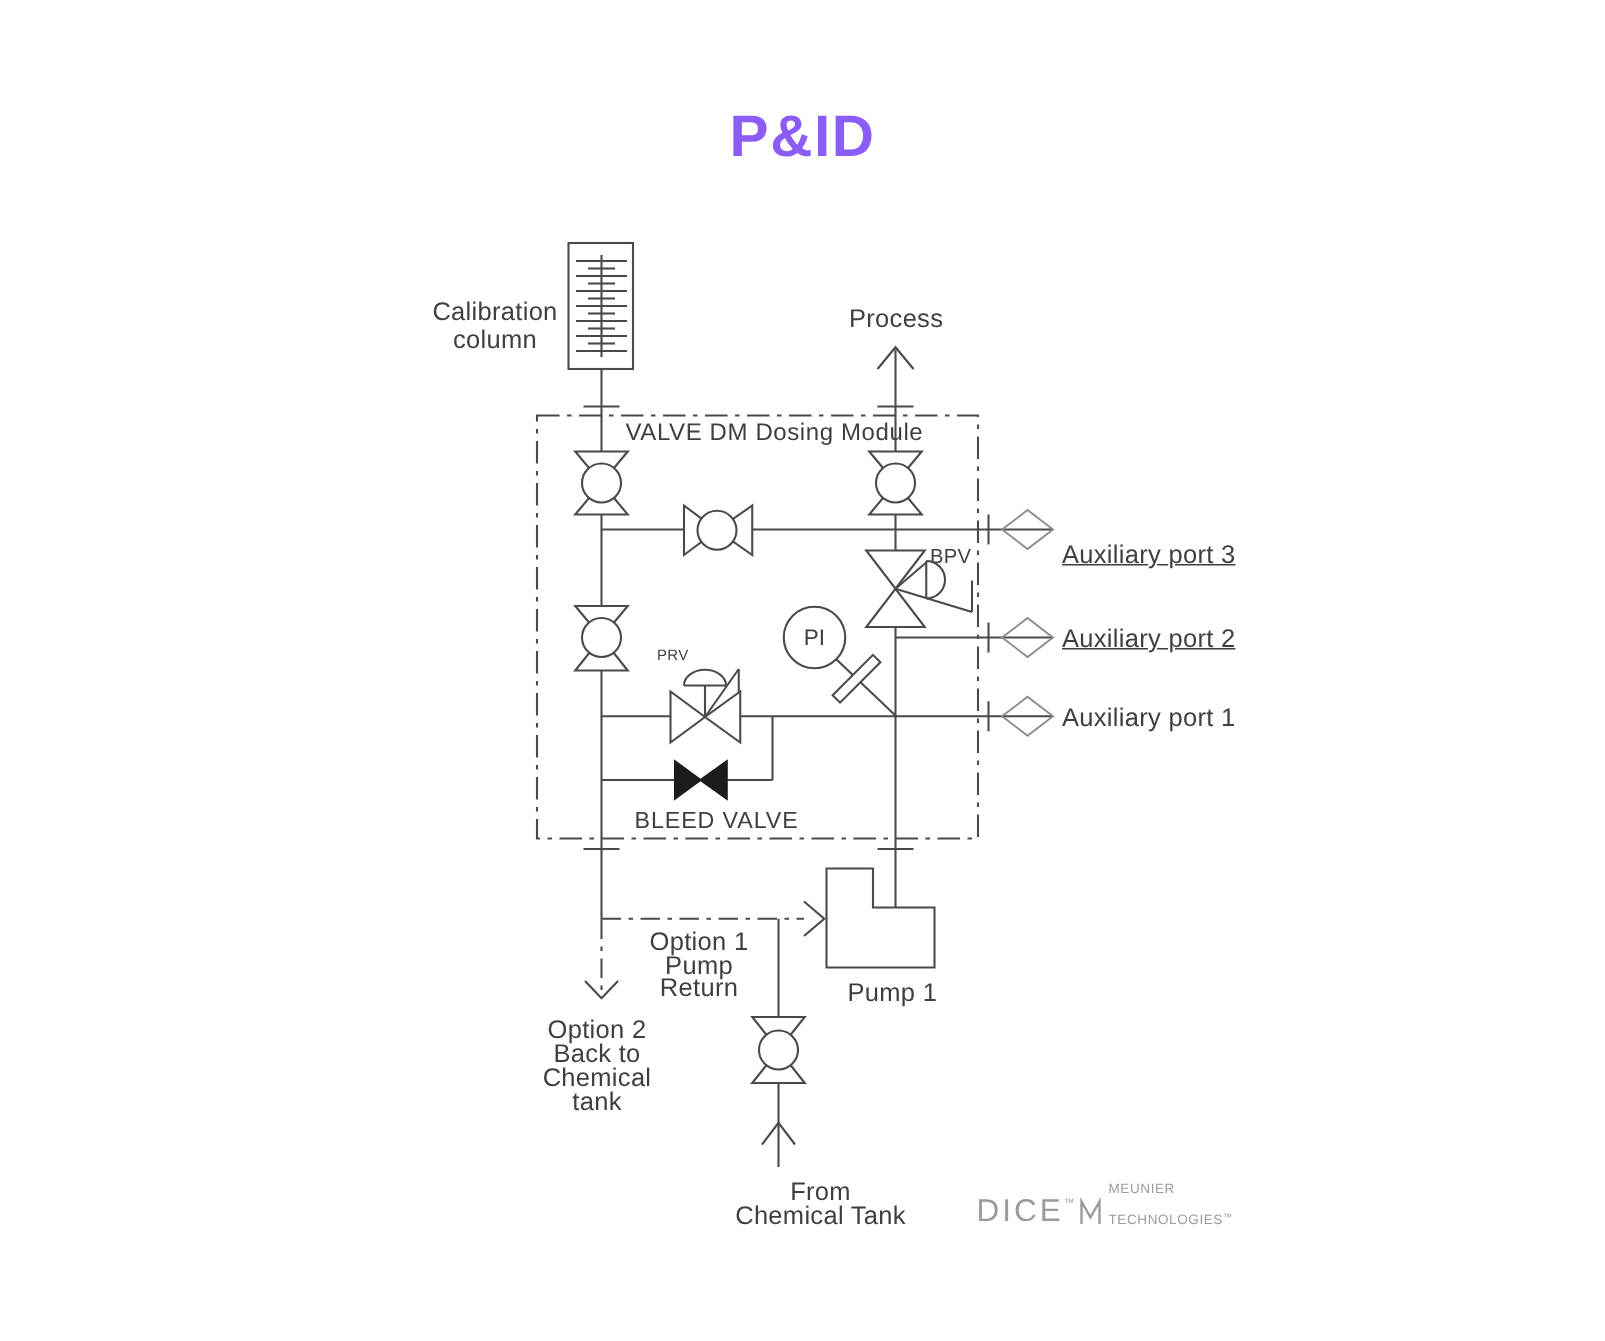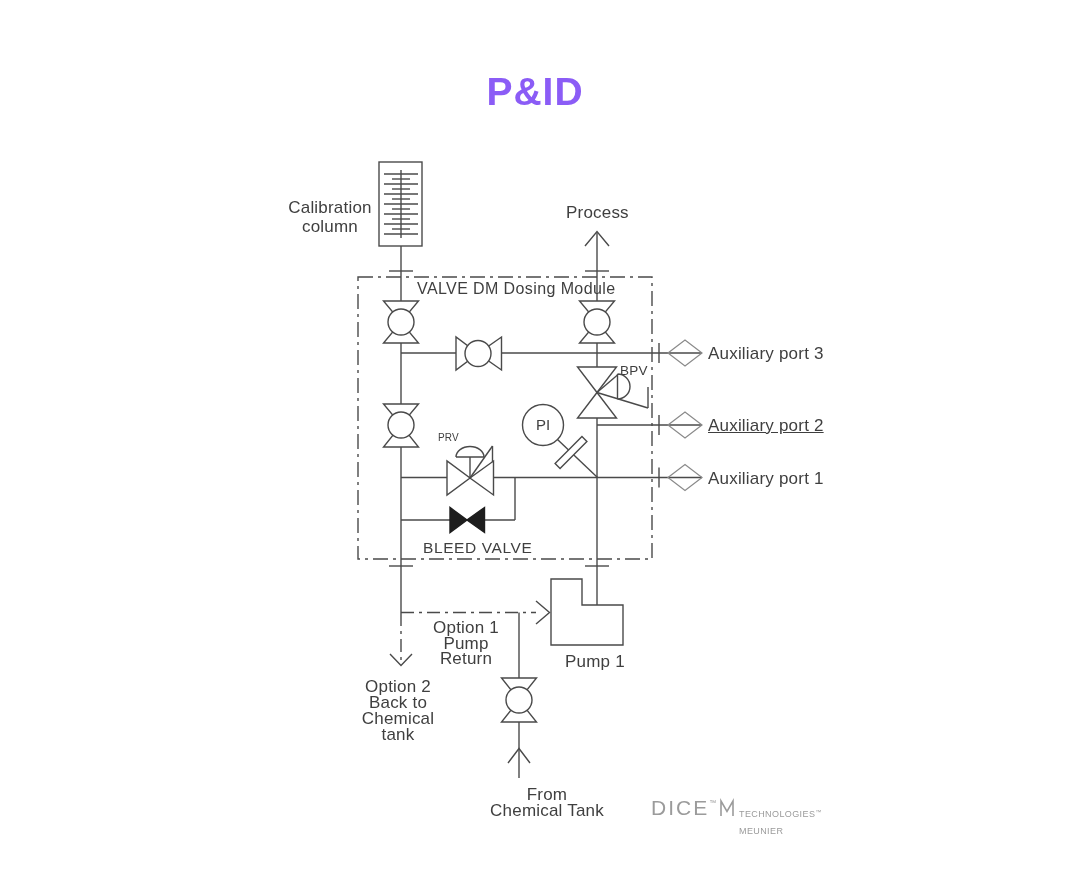--- a/index.html
+++ b/index.html
@@ -178,21 +178,21 @@
   <div class="lbl" style="left:566px;top:203px;">Process</div>
 
   <div class="lbl module-lbl" style="left:417px;top:280px;">VALVE DM Dosing Module</div>
 
   <div class="lbl small" style="left:620px;top:363px;">BPV</div>
 
   <div class="lbl small" style="left:438px;top:432px;font-size:10px;">PRV</div>
 
   <div class="lbl mid" style="left:423px;top:539px;letter-spacing:.6px;">BLEED VALVE</div>
 
-  <div class="lbl" style="left:708px;top:344px;">Auxiliary port 3</div>
+  <div class="lbl" style="left:708px;top:360px;text-decoration:underline;">Auxiliary port 3</div>
   <div class="lbl" style="left:708px;top:416px;text-decoration:underline;">Auxiliary port 2</div>
   <div class="lbl" style="left:708px;top:469px;">Auxiliary port 1</div>
 
   <div class="lbl center" style="left:416px;top:620px;width:100px;line-height:15.5px;">
     <span class="line">Option 1</span>
     <span class="line">Pump</span>
     <span class="line">Return</span>
   </div>
 
   <div class="lbl" style="left:565px;top:652px;">Pump 1</div>
@@ -204,16 +204,16 @@
     <span class="line">tank</span>
   </div>
 
   <div class="lbl center" style="left:472px;top:787px;width:150px;line-height:15.5px;">
     <span class="line">From</span>
     <span class="line">Chemical Tank</span>
   </div>
 
   <div class="logo-brand"><span>DICE</span><span class="logo-tm">™</span></div>
 
-  <div class="logo-partner" style="top:827px;text-align:center;">MEUNIER</div>
+  <div class="logo-partner" style="top:788px;text-align:center;">MEUNIER</div>
   <div class="logo-partner" style="top:809px;"><span>TECHNOLOGIES</span><span class="logo-tm" style="vertical-align:3px;font-size:6px;">™</span></div>
 
 </div>
 
 </body></html>

